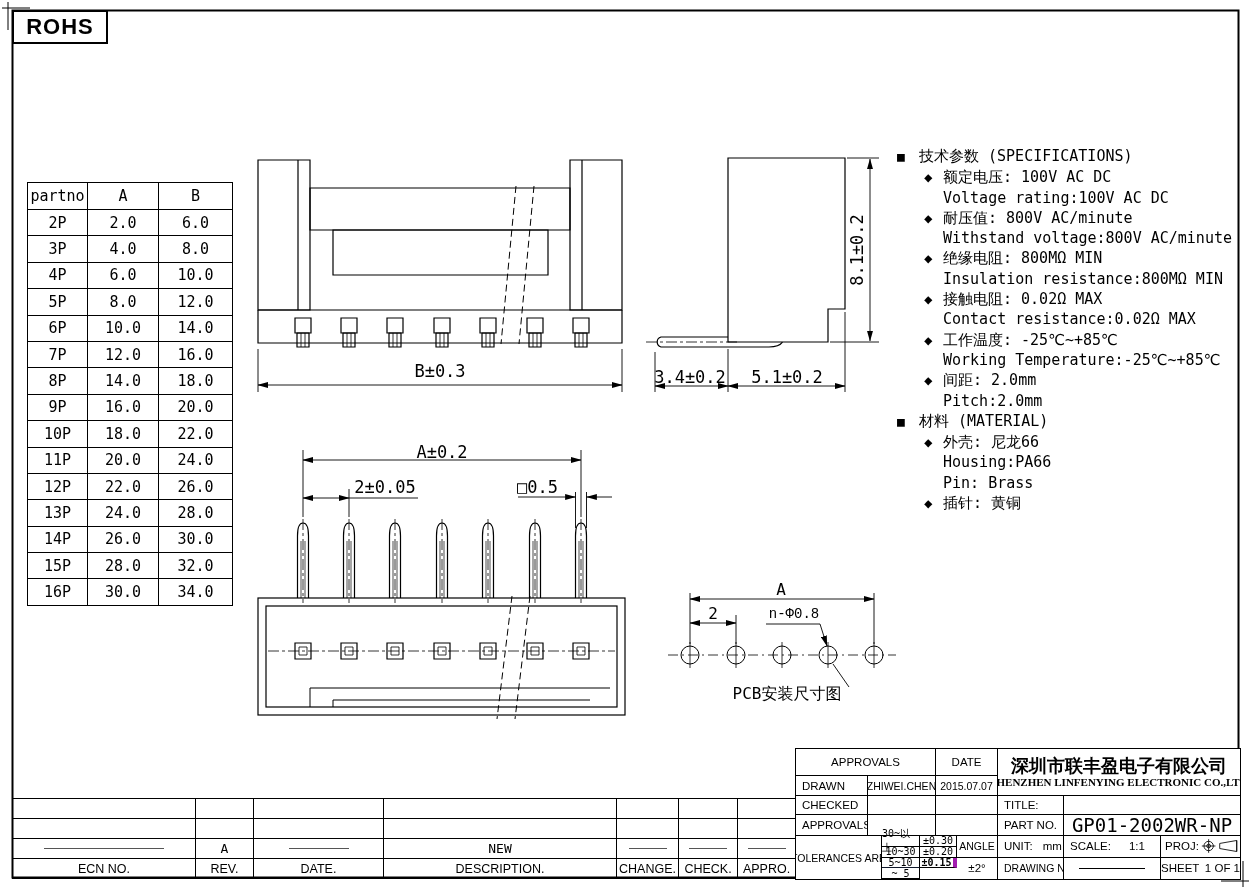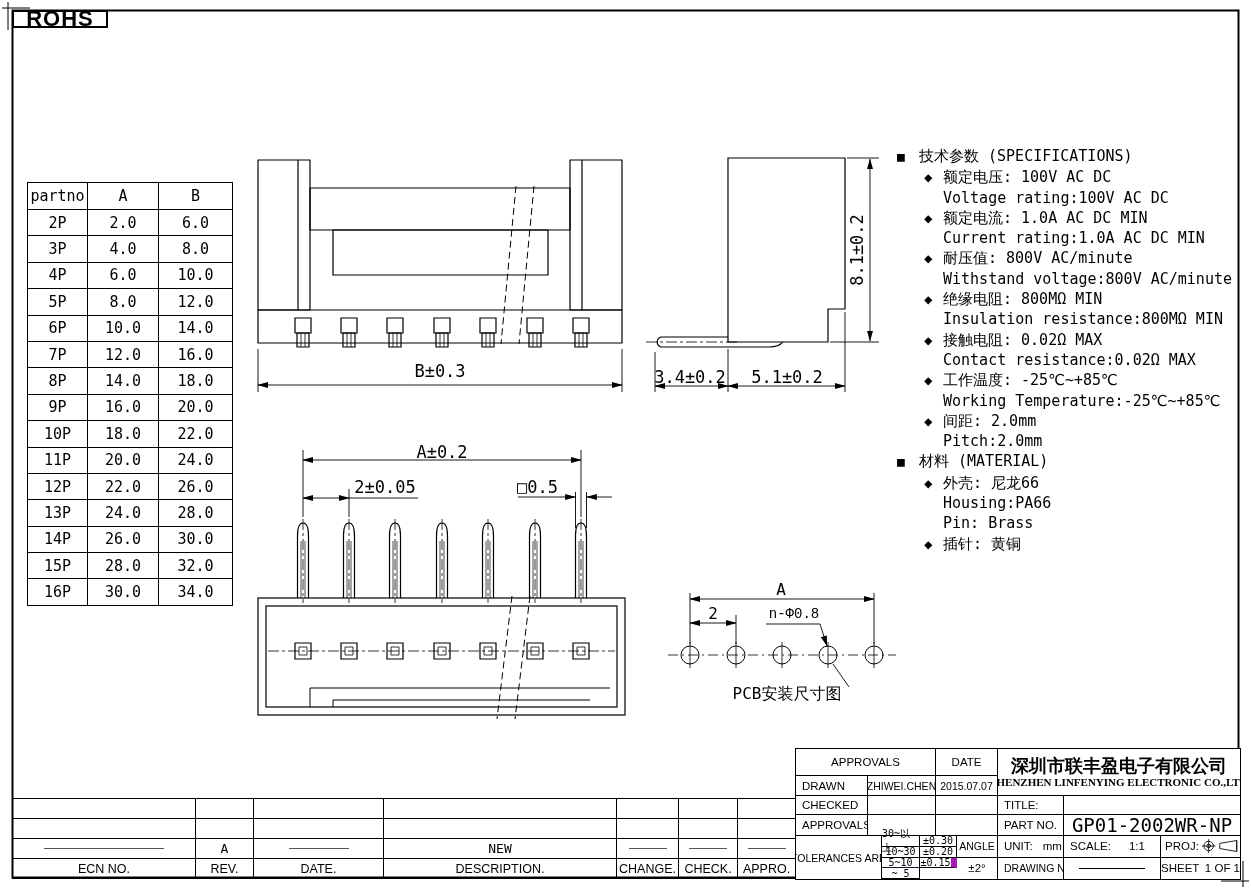--- a/index.html
+++ b/index.html
@@ -5,21 +5,21 @@
   html,body{margin:0;padding:0;}
   body{
     width:1251px;height:889px;position:relative;background:#fff;color:#000;
     font-family:"DejaVu Sans Mono","DejaVu Sans",monospace;
     overflow:hidden;
   }
   .abs{position:absolute;}
   svg{position:absolute;left:0;top:0;pointer-events:none;}
 
   
-  #rohs-box{left:12px;top:10px;width:96px;height:18px;border:2px solid #000;
+  #rohs-box{left:12px;top:10px;width:96px;height:34px;border:2px solid #000;
     box-sizing:border-box;display:flex;align-items:center;justify-content:center;
     background:#fff;z-index:5;}
   #rohs-box span{font-family:"Liberation Sans",sans-serif;font-weight:bold;
     font-size:22px;letter-spacing:1px;}
 
   
   #part-table{left:27px;top:182px;border-collapse:collapse;table-layout:fixed;background:#fff;}
   #part-table th,#part-table td{border:1px solid #000;text-align:center;padding:0;
     font-weight:normal;font-size:15px;}
   #part-table th{height:26px;}
@@ -270,24 +270,20 @@
   <div class="spec-line spec-heading">
     <span class="bullet">■</span><span>技术参数 (SPECIFICATIONS)</span>
   </div>
   <div>
 
       <div>
         <div class="spec-line spec-cn"><span class="bullet">◆</span><span>额定电压: 100V AC DC</span></div>
         <div class="spec-line spec-en">Voltage rating:100V AC DC</div>
       </div>
 
-      <div>
-        <div class="spec-line spec-cn"><span class="bullet">◆</span><span>额定电流: 1.0A AC DC MIN</span></div>
-        <div class="spec-line spec-en">Current rating:1.0A AC DC MIN</div>
-      </div>
 
       <div>
         <div class="spec-line spec-cn"><span class="bullet">◆</span><span>耐压值: 800V AC/minute</span></div>
         <div class="spec-line spec-en">Withstand voltage:800V AC/minute</div>
       </div>
 
       <div>
         <div class="spec-line spec-cn"><span class="bullet">◆</span><span>绝缘电阻: 800MΩ MIN</span></div>
         <div class="spec-line spec-en">Insulation resistance:800MΩ MIN</div>
       </div>
@@ -418,21 +414,21 @@
         <div class="tol-cell" style="box-sizing:border-box;width:37px;border-right:1px solid #000;border-bottom:1px solid #000;display:flex;align-items:center;justify-content:center;">±0.30</div>
       </div>
 
       <div style="display:flex;height:10.75px;">
         <div class="tol-cell" style="box-sizing:border-box;width:38px;border-right:1px solid #000;border-bottom:1px solid #000;display:flex;align-items:center;justify-content:center;">10~30</div>
         <div class="tol-cell" style="box-sizing:border-box;width:37px;border-right:1px solid #000;border-bottom:1px solid #000;display:flex;align-items:center;justify-content:center;">±0.20</div>
       </div>
 
       <div style="display:flex;height:10.75px;">
         <div class="tol-cell" style="box-sizing:border-box;width:38px;border-right:1px solid #000;border-bottom:1px solid #0f172a;display:flex;align-items:center;justify-content:center;">5~10</div>
-        <div class="tol-cell" style="box-sizing:border-box;width:37px;border-right:6px solid #a21caf;border-bottom:1px solid #000;display:flex;align-items:center;justify-content:center;">±0.15</div>
+        <div class="tol-cell" style="box-sizing:border-box;width:37px;border-right:4px solid #a21caf;border-bottom:1px solid #000;display:flex;align-items:center;justify-content:center;font-weight:bold;">±0.15</div>
       </div>
 
       <div style="display:flex;height:10.75px;">
         <div class="tol-cell" style="box-sizing:border-box;width:38px;border-right:1px solid #000;border-bottom:1px solid #000;display:flex;align-items:center;justify-content:center;">~ 5</div>
         <div class="tol-cell" style="box-sizing:border-box;width:37px;border-right:3px solid #3b82f6;border-bottom:1px solid #000;display:flex;align-items:center;justify-content:center;margin-top:28px;">±0.10</div>
       </div>
     </div>
   <div class="tb-cell" style="left:161px;top:87px;width:41px;height:21.5px;font-size:10.5px;">ANGLE</div>
   <div class="tb-cell noborder-b" style="left:161px;top:108.5px;width:41px;height:21.5px;">±2°</div>
 

